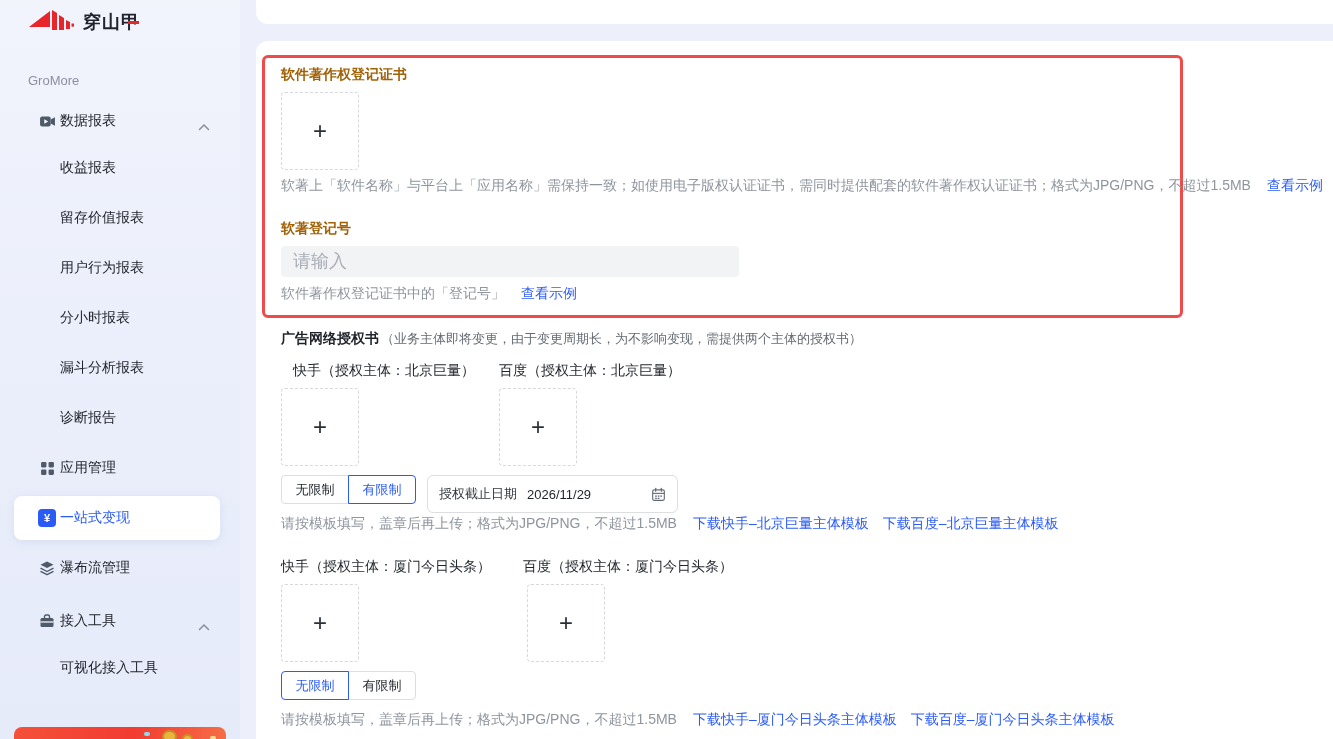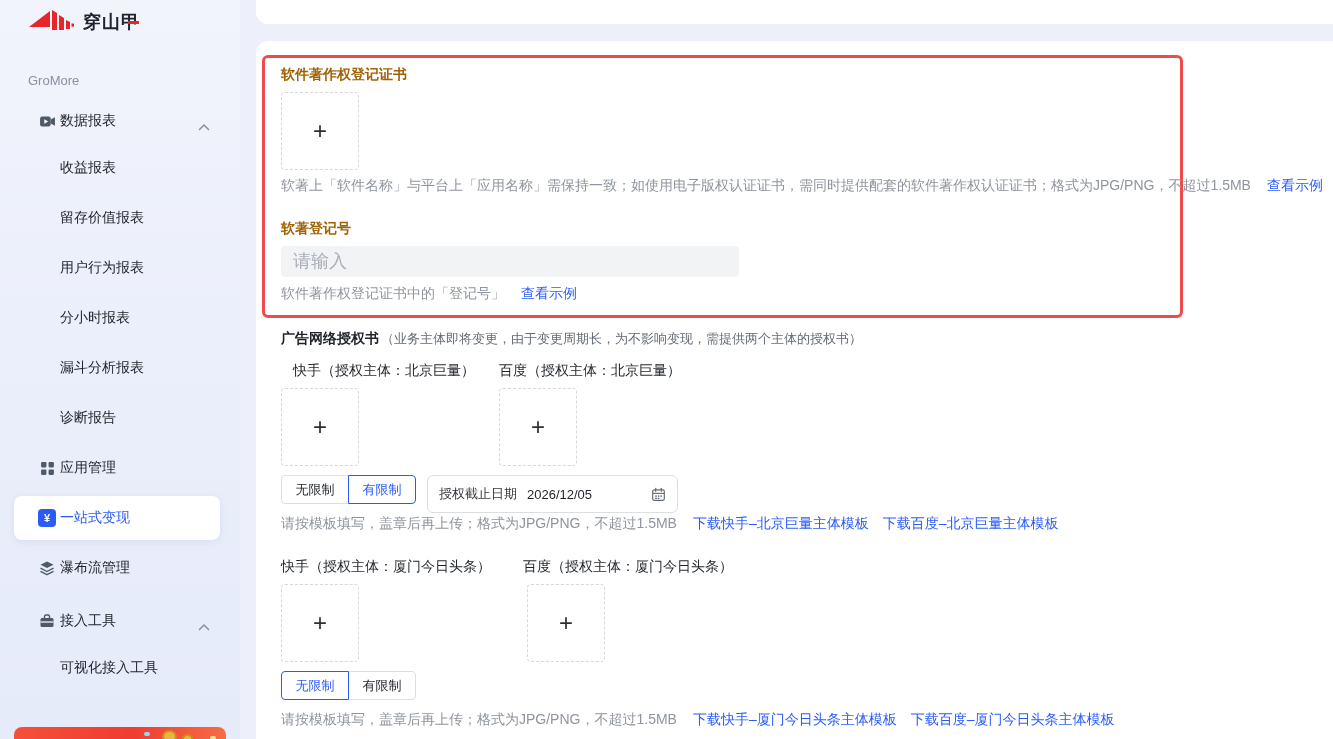--- a/index.html
+++ b/index.html
@@ -221,21 +221,21 @@
     <span class="plus">+</span>
   </div>
 
   <div class="seg-group" style="left:281px; top:475px;">
     <div class="seg-btn">无限制</div>
     <div class="seg-btn active">有限制</div>
   </div>
 
   <div class="date-field">
     <span class="dlabel">授权截止日期</span>
-    <span class="dvalue">2026/12/05</span>
+    <span class="dvalue">2026/11/29</span>
     <span class="cal">
       <svg width="15" height="15" viewBox="0 0 16 16">
           <rect x="1.8" y="3" width="12.4" height="11.2" rx="1.6" fill="none" stroke="#646a73" stroke-width="1.2"></rect>
           <line x1="5" y1="1.4" x2="5" y2="4.6" stroke="#646a73" stroke-width="1.2" stroke-linecap="round"></line>
           <line x1="11" y1="1.4" x2="11" y2="4.6" stroke="#646a73" stroke-width="1.2" stroke-linecap="round"></line>
           <line x1="1.8" y1="6.8" x2="14.2" y2="6.8" stroke="#646a73" stroke-width="1.2"></line>
           <rect x="4.4" y="9" width="1.8" height="1.4" fill="#646a73"></rect>
           <rect x="7.2" y="9" width="1.8" height="1.4" fill="#646a73"></rect>
           <rect x="10" y="9" width="1.8" height="1.4" fill="#646a73"></rect>
           <rect x="4.4" y="11.4" width="1.8" height="1.4" fill="#646a73"></rect>

